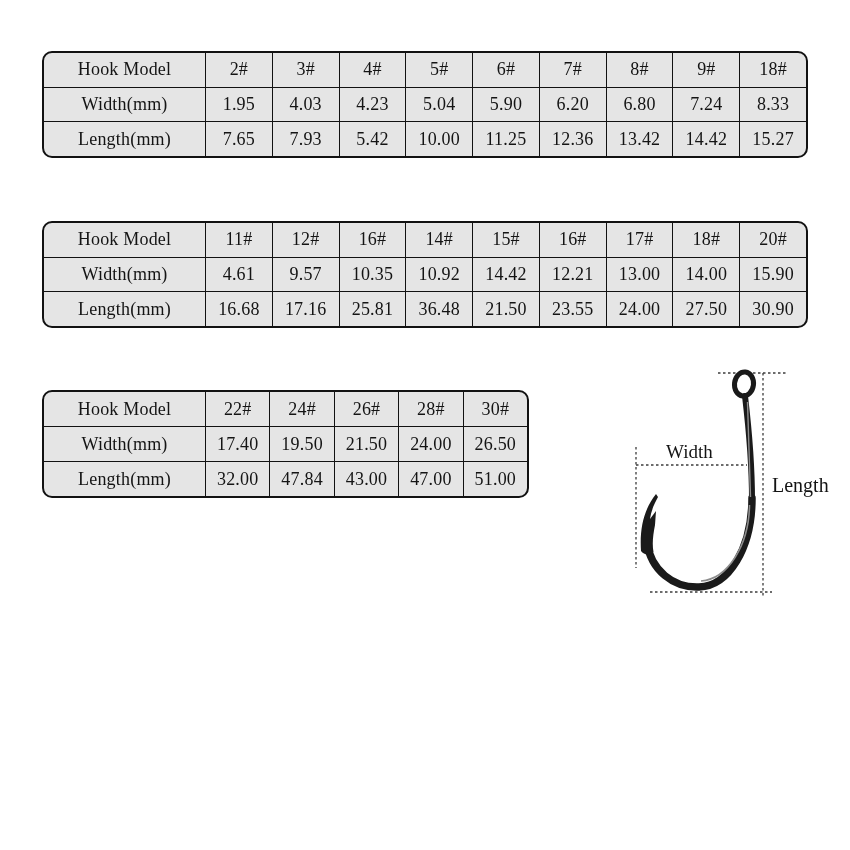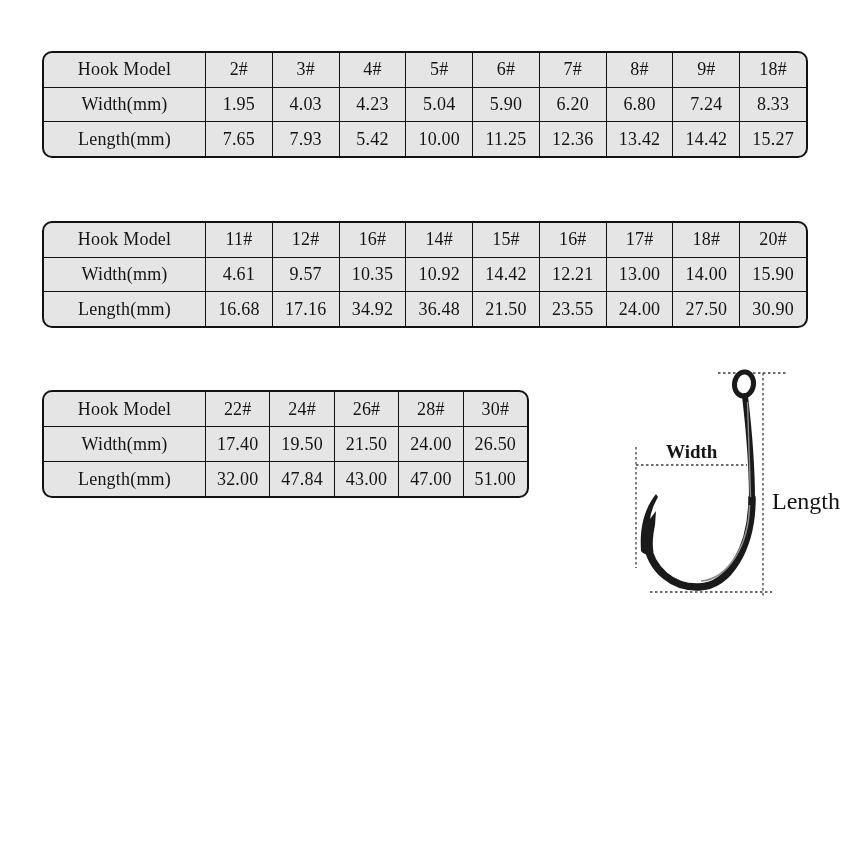--- a/index.html
+++ b/index.html
@@ -46,22 +46,22 @@
     left: 598px; top: 350px;
     width: 254px; height: 260px;
   }
   .diagram svg { position: absolute; left: 0; top: 0; }
   .dim-label {
     position: absolute;
     font-size: 19px;
     color: #141414;
     white-space: nowrap;
   }
-  .width-label  { left: 666px; top: 441px; font-weight: bold; }
-  .length-label { left: 772px; top: 488px; font-size: 24px; }
+  .width-label  { left: 666px; top: 441px; }
+  .length-label { left: 772px; top: 474px; font-size: 20px; }
 </style>
 </head>
 <body>
 
 <div class="spec-table t1 t-wide">
     <div class="trow">
       <div class="tcell">Hook Model</div>
       <div class="tcell">2#</div>
       <div class="tcell">3#</div>
       <div class="tcell">4#</div>
@@ -119,21 +119,21 @@
       <div class="tcell">14.42</div>
       <div class="tcell">12.21</div>
       <div class="tcell">13.00</div>
       <div class="tcell">14.00</div>
       <div class="tcell">15.90</div>
     </div>
     <div class="trow">
       <div class="tcell">Length(mm)</div>
       <div class="tcell">16.68</div>
       <div class="tcell">17.16</div>
-      <div class="tcell">34.92</div>
+      <div class="tcell">25.81</div>
       <div class="tcell">36.48</div>
       <div class="tcell">21.50</div>
       <div class="tcell">23.55</div>
       <div class="tcell">24.00</div>
       <div class="tcell">27.50</div>
       <div class="tcell">30.90</div>
     </div>
   </div>
 <div class="spec-table t3 t-narrow">
     <div class="trow">

